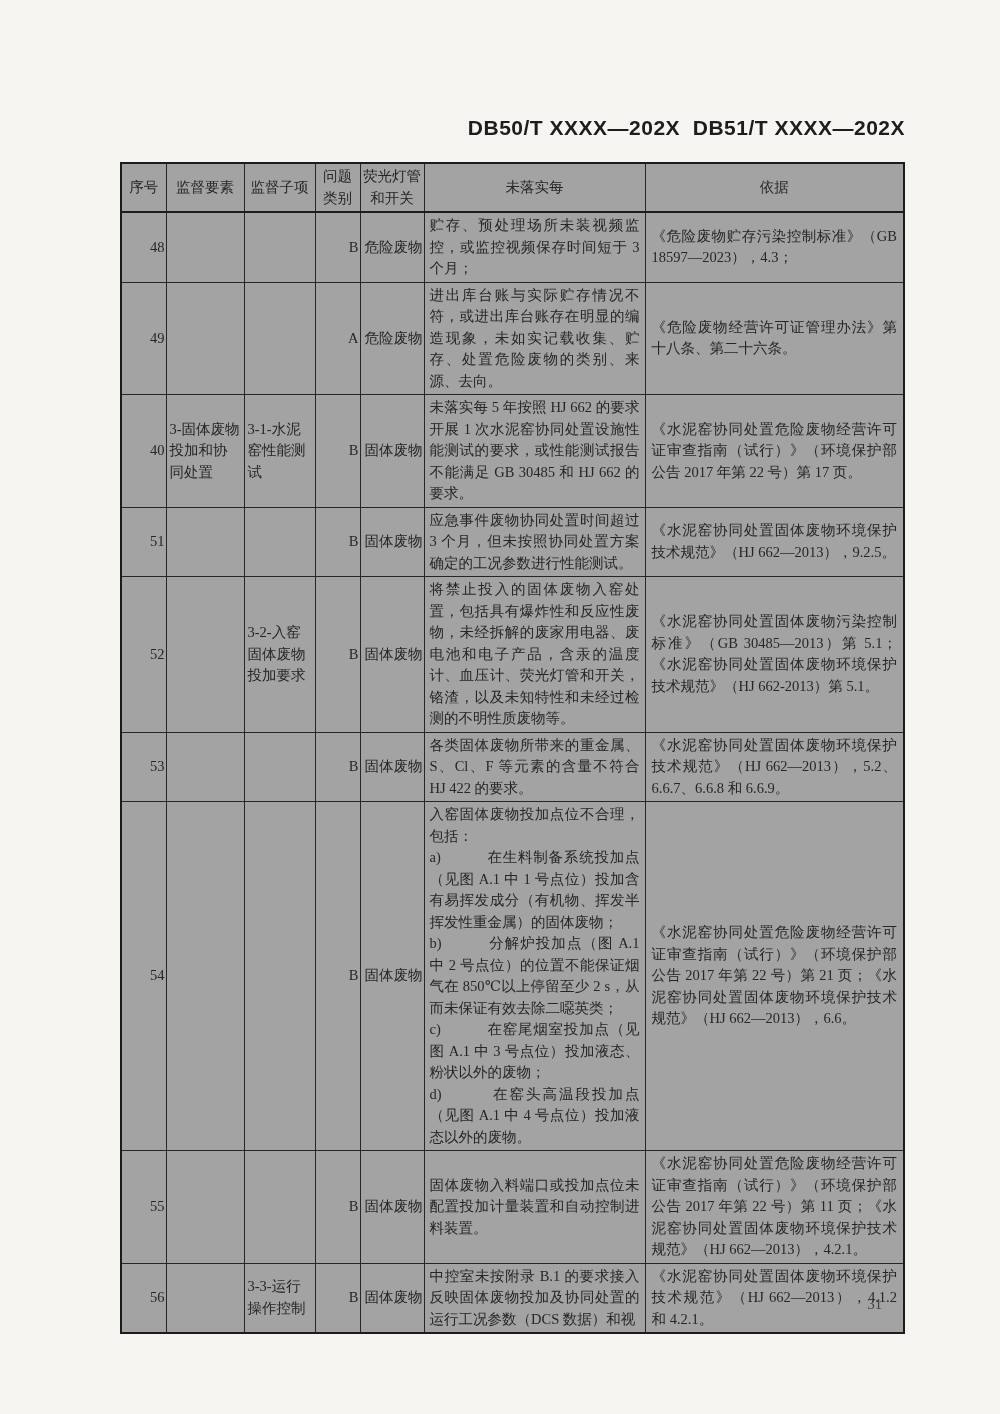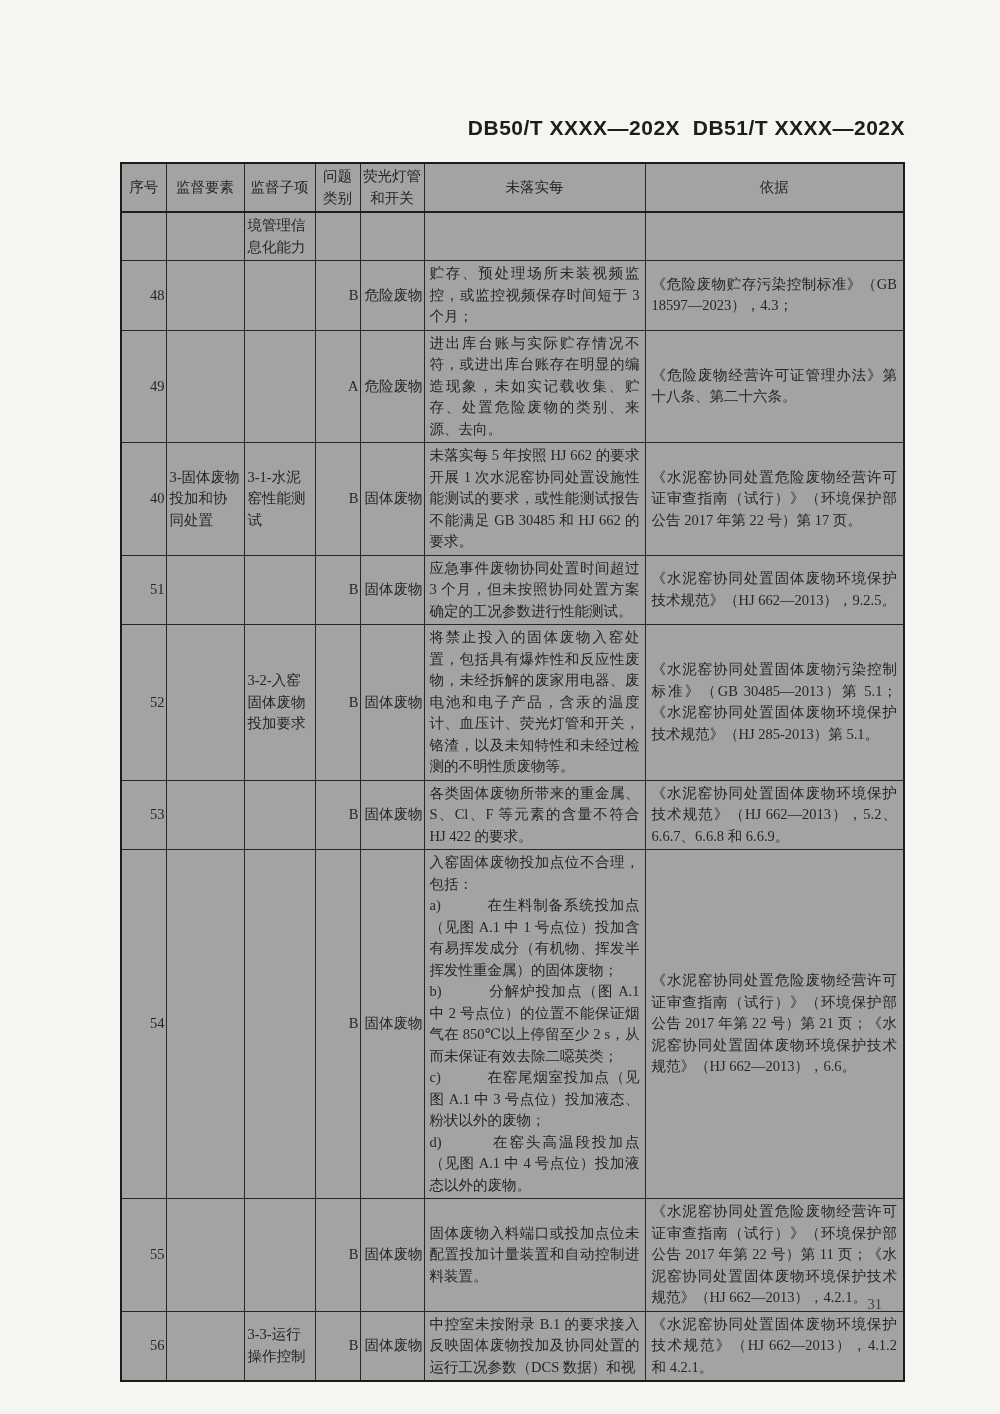--- a/index.html
+++ b/index.html
@@ -82,29 +82,20 @@
         <th>序号</th>
         <th>监督要素</th>
         <th>监督子项</th>
         <th>问题类别</th>
         <th>荧光灯管和开关</th>
         <th>未落实每</th>
         <th>依据</th>
       </tr>
     </thead>
     <tbody>
-      <tr style="height:43px">
-        <td class="cell-no"></td>
-        <td class="cell-element"></td>
-        <td class="cell-sub">境管理信息化能力</td>
-        <td class="cell-category"></td>
-        <td class="cell-target"></td>
-        <td class="cell-problem"></td>
-        <td class="cell-basis"></td>
-      </tr>
       <tr style="height:62px">
         <td class="cell-no">48</td>
         <td class="cell-element"></td>
         <td class="cell-sub"></td>
         <td class="cell-category">B</td>
         <td class="cell-target">危险废物</td>
         <td class="cell-problem">贮存、预处理场所未装视频监控，或监控视频保存时间短于 3 个月；</td>
         <td class="cell-basis">《危险废物贮存污染控制标准》（GB 18597—2023），4.3；</td>
       </tr>
       <tr style="height:98px">
@@ -134,21 +125,21 @@
         <td class="cell-problem">应急事件废物协同处置时间超过 3 个月，但未按照协同处置方案确定的工况参数进行性能测试。</td>
         <td class="cell-basis">《水泥窑协同处置固体废物环境保护技术规范》（HJ 662—2013），9.2.5。</td>
       </tr>
       <tr style="height:144px">
         <td class="cell-no">52</td>
         <td class="cell-element"></td>
         <td class="cell-sub">3-2-入窑固体废物投加要求</td>
         <td class="cell-category">B</td>
         <td class="cell-target">固体废物</td>
         <td class="cell-problem">将禁止投入的固体废物入窑处置，包括具有爆炸性和反应性废物，未经拆解的废家用电器、废电池和电子产品，含汞的温度计、血压计、荧光灯管和开关，铬渣，以及未知特性和未经过检测的不明性质废物等。</td>
-        <td class="cell-basis">《水泥窑协同处置固体废物污染控制标准》（GB 30485—2013）第 5.1；《水泥窑协同处置固体废物环境保护技术规范》（HJ 285-2013）第 5.1。</td>
+        <td class="cell-basis">《水泥窑协同处置固体废物污染控制标准》（GB 30485—2013）第 5.1；《水泥窑协同处置固体废物环境保护技术规范》（HJ 662-2013）第 5.1。</td>
       </tr>
       <tr style="height:60px">
         <td class="cell-no">53</td>
         <td class="cell-element"></td>
         <td class="cell-sub"></td>
         <td class="cell-category">B</td>
         <td class="cell-target">固体废物</td>
         <td class="cell-problem">各类固体废物所带来的重金属、S、Cl、F 等元素的含量不符合 HJ 422 的要求。</td>
         <td class="cell-basis">《水泥窑协同处置固体废物环境保护技术规范》（HJ 662—2013），5.2、6.6.7、6.6.8 和 6.6.9。</td>
       </tr>

